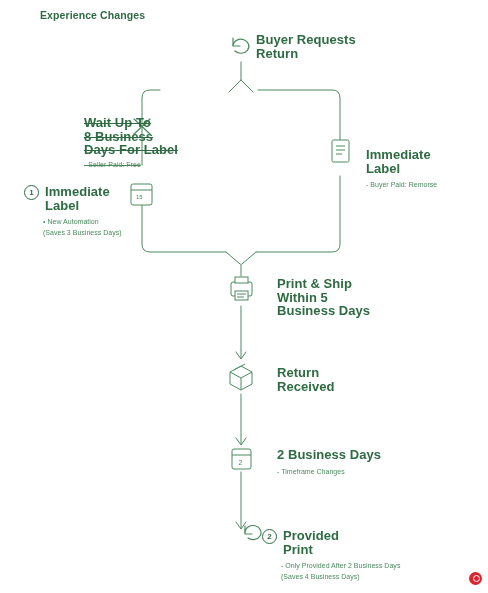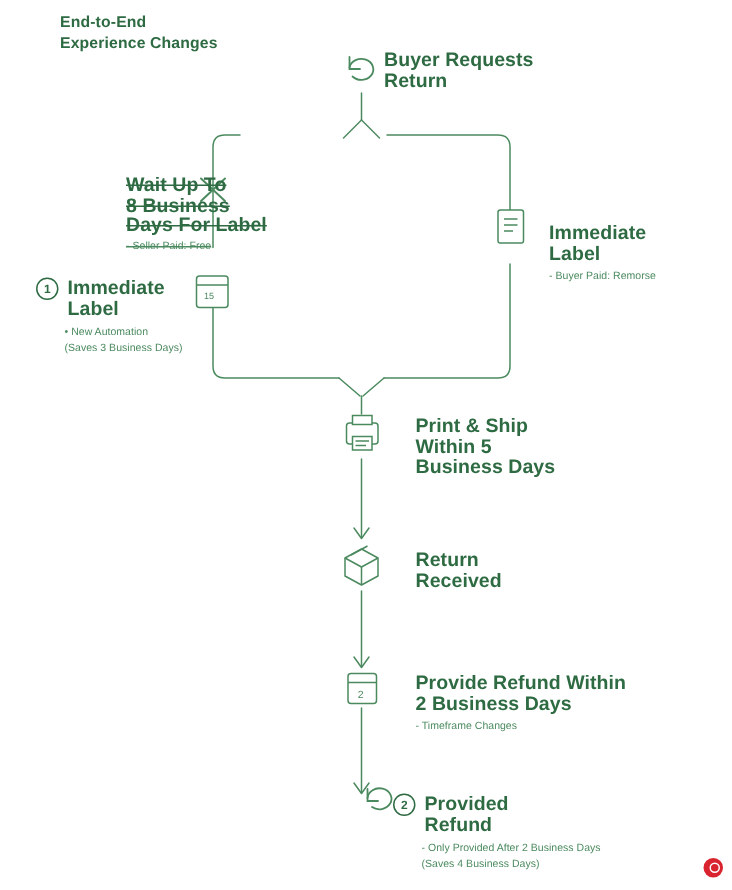--- a/index.html
+++ b/index.html
@@ -168,21 +168,20 @@
     <text x="238.5" y="465" font-family="Liberation Sans, sans-serif" font-size="7" fill="#4b8a5f">2</text>
   </g>
 
   <g fill="none" stroke="#4b8a5f" stroke-width="1.2" stroke-linecap="round">
     <path d="M248 538 a8 7 0 1 0 -3 -6"></path>
     <path d="M245 526 L245 534 L252 534"></path>
   </g>
 </svg>
 
 <div class="abs title">
-  <div>End-to-End</div>
   <div>Experience Changes</div>
 </div>
 
 <div class="abs node-label" style="left:256px; top:33px;">
   <div>Buyer Requests</div>
   <div>Return</div>
 </div>
 
 <div class="abs" style="left:40px; top:116px;">
   <div class="node-label strike">Wait Up To</div>
@@ -216,31 +215,30 @@
   <div>Within 5</div>
   <div>Business Days</div>
 </div>
 
 <div class="abs node-label" style="left:277px; top:366px;">
   <div>Return</div>
   <div>Received</div>
 </div>
 
 <div class="abs" style="left:277px; top:448px; width:160px;">
-  <div class="node-label">Provide Refund Within</div>
   <div class="node-label">2 Business Days</div>
   <div class="sub-label" style="margin-top:4px;">- Timeframe Changes</div>
 </div>
 
 <div class="abs" style="left:262px; top:529px; width:190px;">
   <div style="display:flex; align-items:flex-start; gap:6px;">
     <span class="num-badge">2</span>
     <span class="node-label">
       <span style="display:block;">Provided</span>
-      <span style="display:block;">Refund</span>
+      <span style="display:block;">Print</span>
     </span>
   </div>
   <div class="sub-label" style="margin-left:19px; margin-top:4px;">
     <div>- Only Provided After 2 Business Days</div>
     <div>(Saves 4 Business Days)</div>
   </div>
 </div>
 
 <div class="abs watermark">
   <span class="wm-dot"></span>

